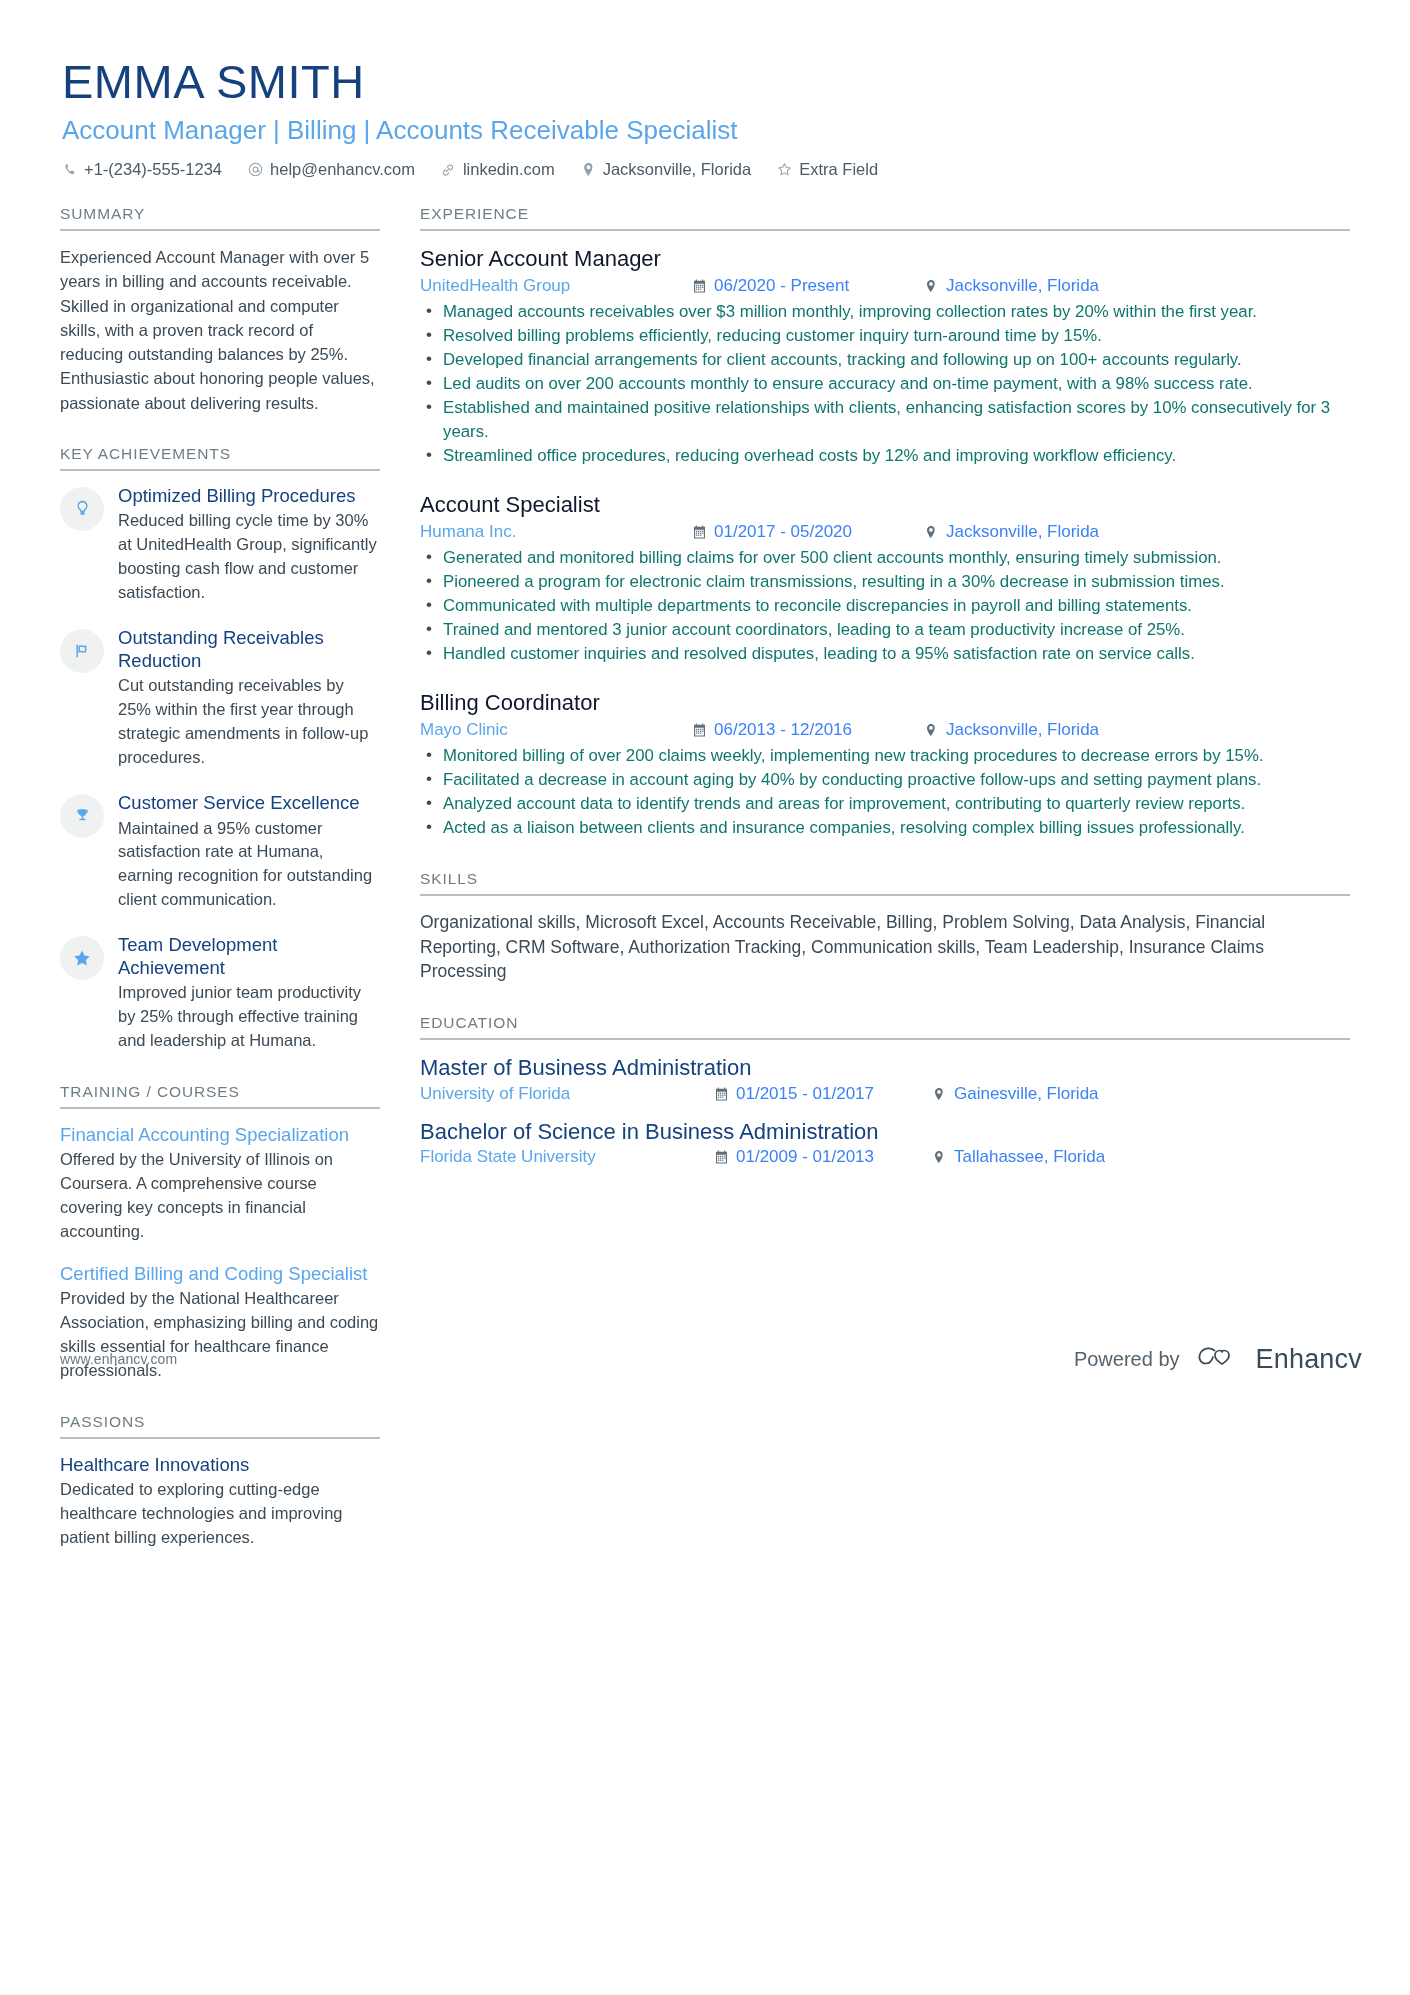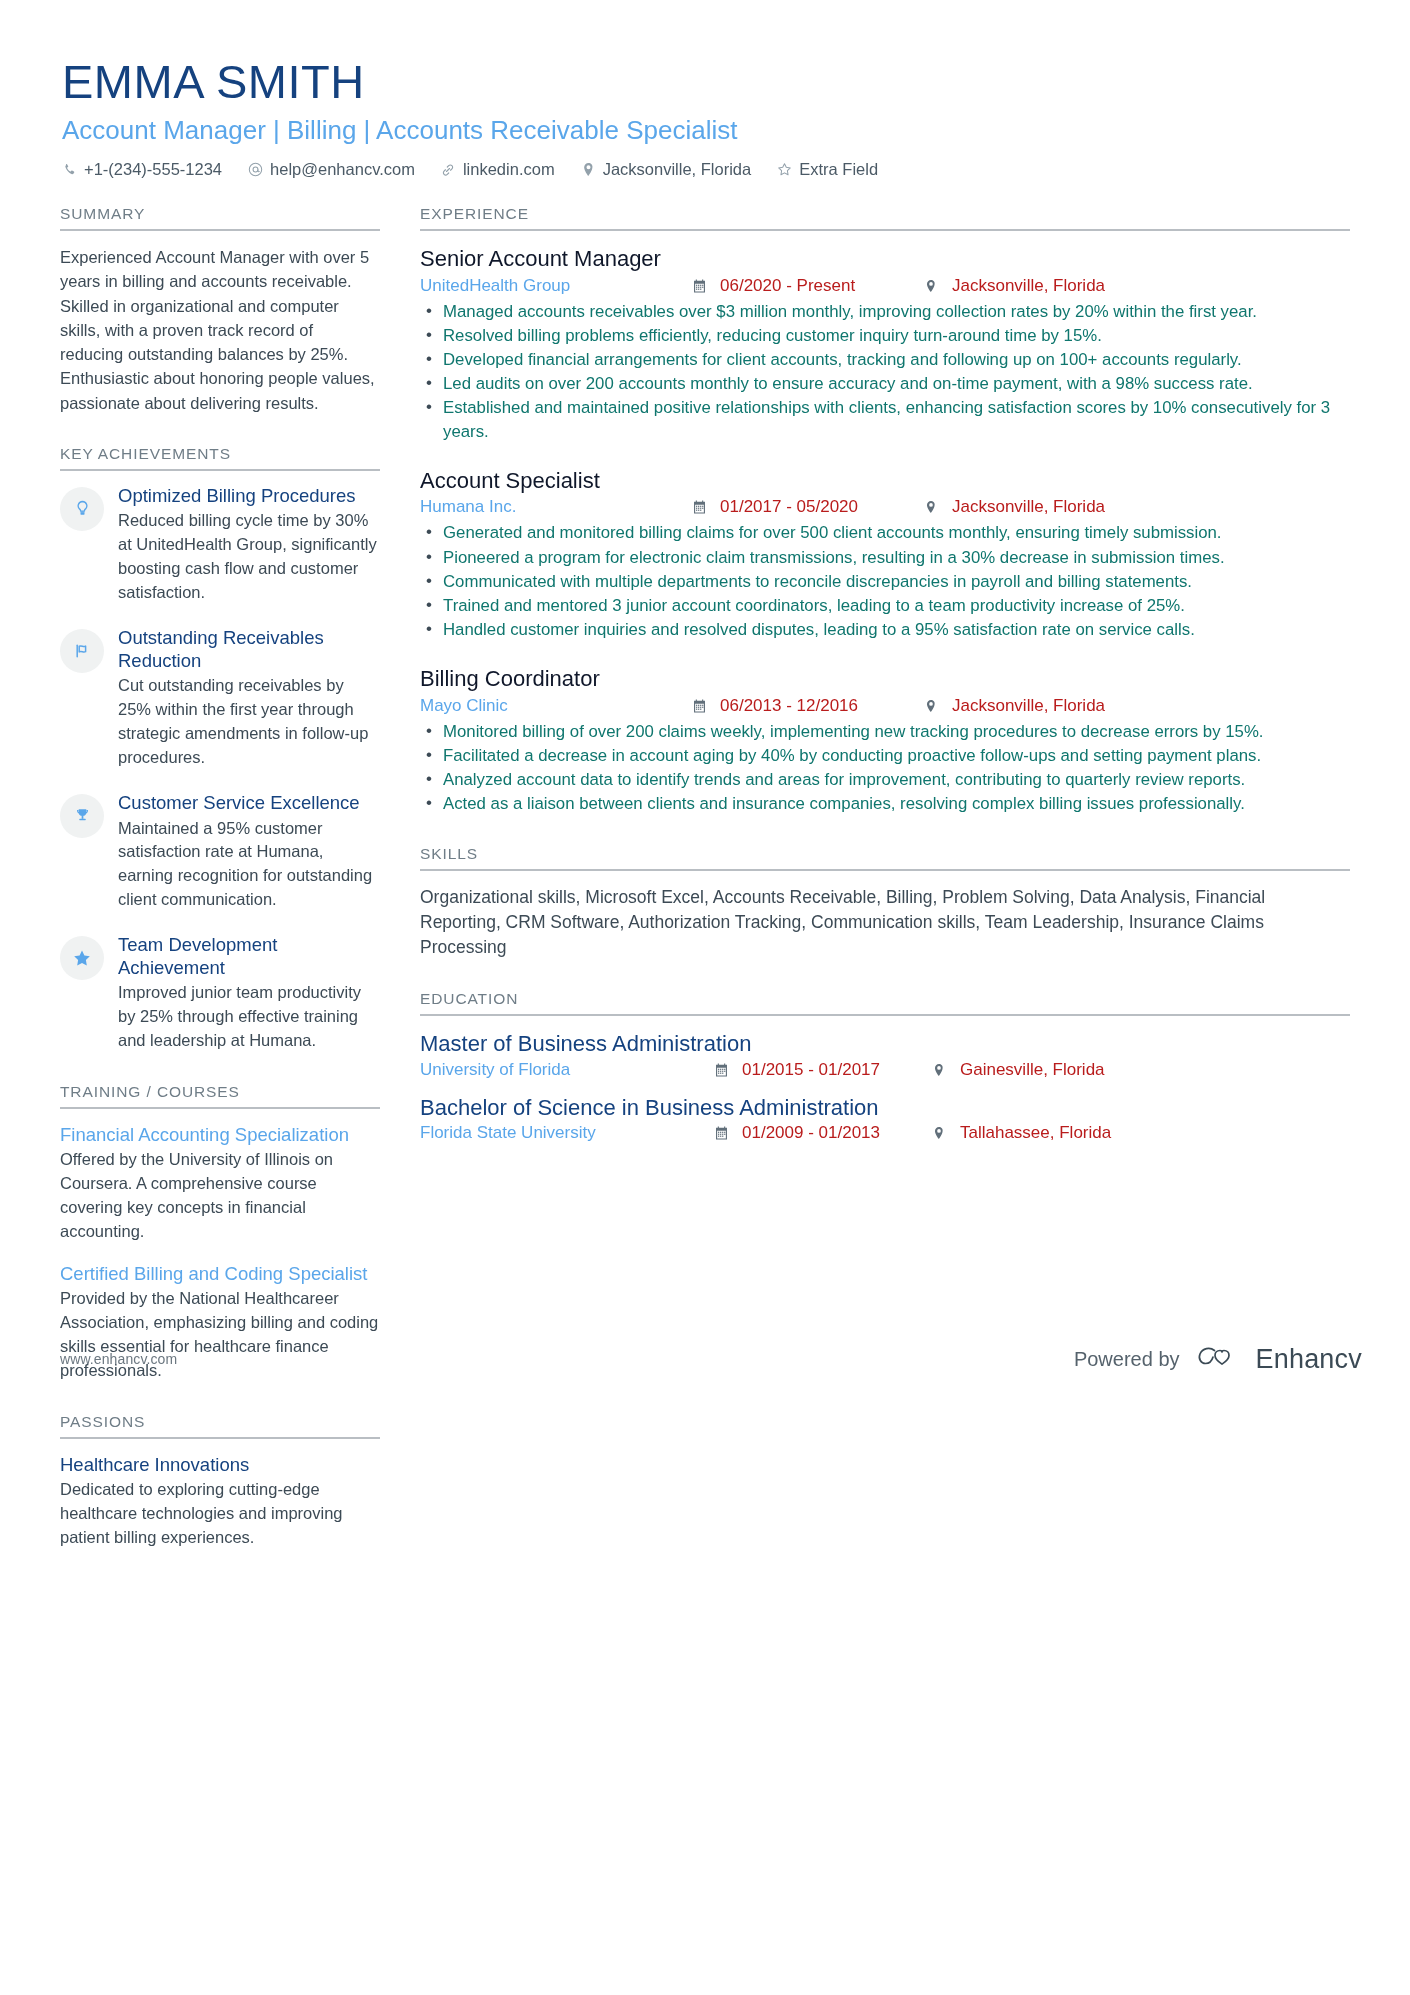--- a/index.html
+++ b/index.html
@@ -164,23 +164,22 @@
   .job-company {
     color: #5aa6ea;
     flex: 0 0 auto;
     width: 272px;
     white-space: nowrap;
     overflow: hidden;
   }
   .meta-chunk {
     display: inline-flex;
     align-items: center;
-    color: #b91c1c;
+    color: #3b82f6;
     white-space: nowrap;
-    gap: 6px;
   }
   .meta-chunk.date { flex: 0 0 auto; width: 232px; }
   .meta-chunk .ic {
     display: inline-flex;
     align-items: center;
     justify-content: center;
     margin-right: 8px;
     color: #616f7a;
     width: 14px;
     height: 15px;
@@ -453,20 +452,21 @@
               </span>
               <span>Jacksonville, Florida</span>
             </span>
           </div>
           <ul class="bullets">
             <li>Managed accounts receivables over $3 million monthly, improving collection rates by 20% within the first year.</li>
             <li>Resolved billing problems efficiently, reducing customer inquiry turn-around time by 15%.</li>
             <li>Developed financial arrangements for client accounts, tracking and following up on 100+ accounts regularly.</li>
             <li>Led audits on over 200 accounts monthly to ensure accuracy and on-time payment, with a 98% success rate.</li>
             <li>Established and maintained positive relationships with clients, enhancing satisfaction scores by 10% consecutively for 3 years.</li>
+            <li>Streamlined office procedures, reducing overhead costs by 12% and improving workflow efficiency.</li>
           </ul>
         </div>
 
         <div class="job">
           <div class="job-title">Account Specialist</div>
           <div class="job-meta">
             <span class="job-company">Humana Inc.</span>
             <span class="meta-chunk date">
               <span class="ic">
                 <svg width="13" height="14" viewBox="0 0 14 15" fill="currentColor">

